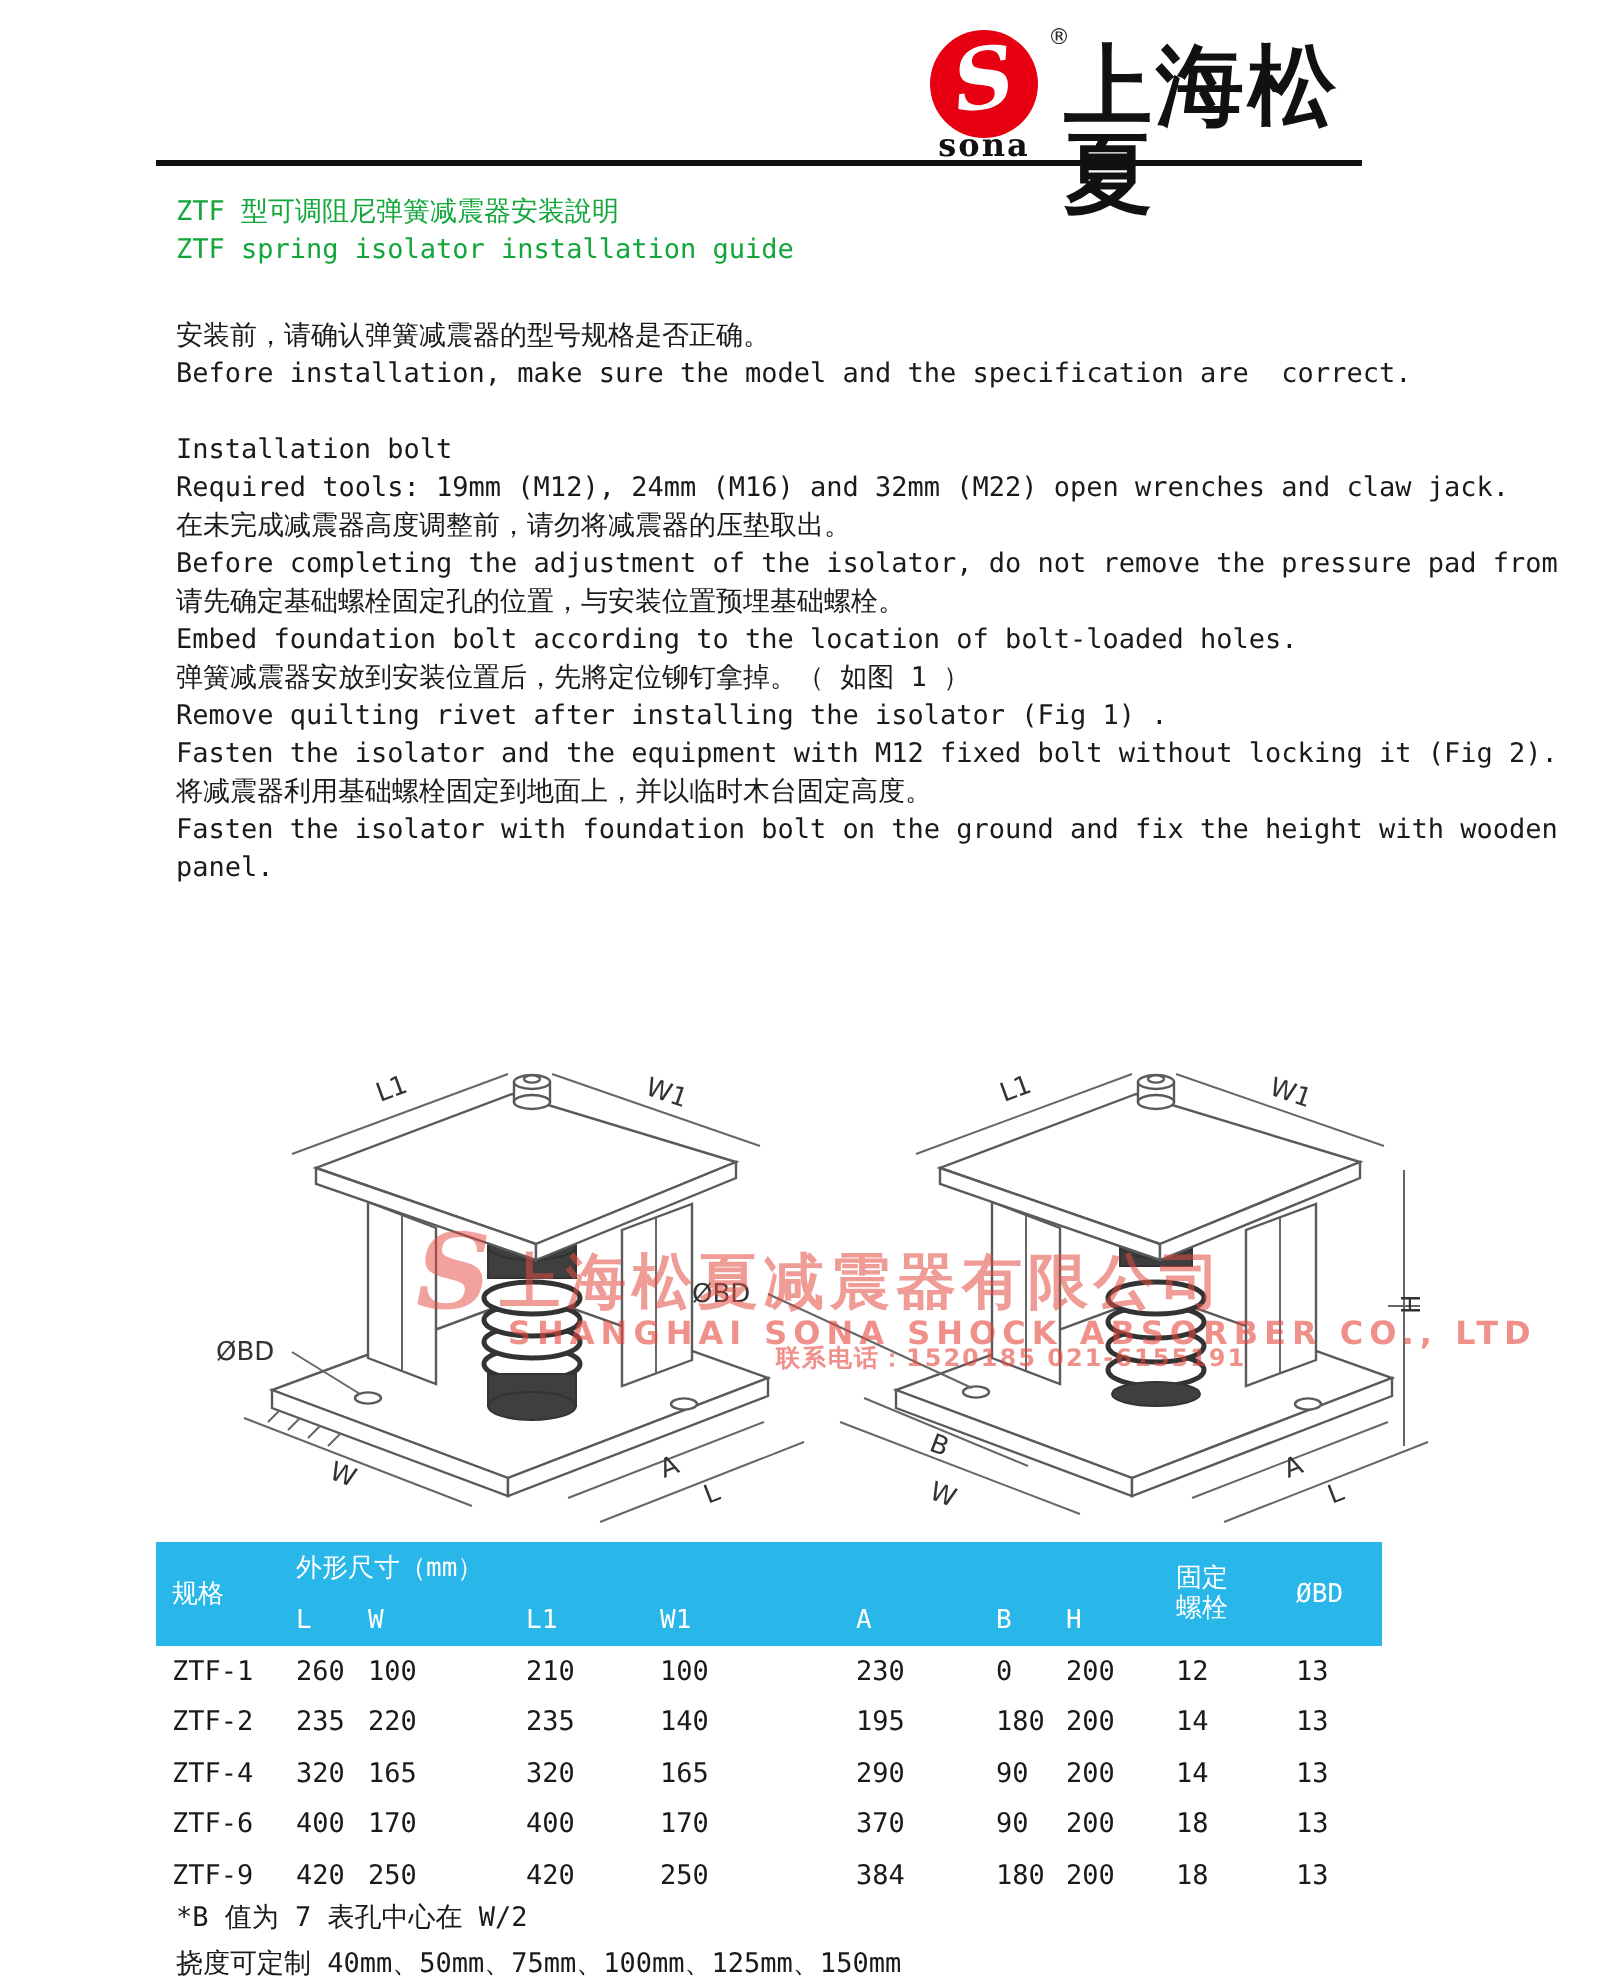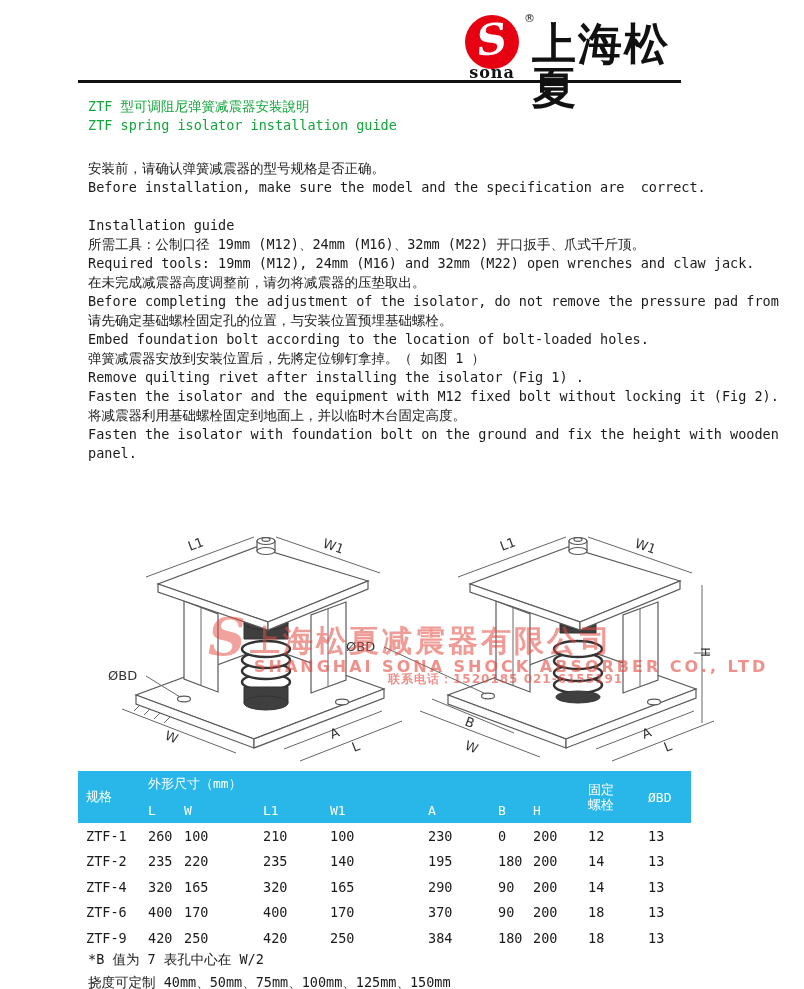--- a/index.html
+++ b/index.html
@@ -83,22 +83,21 @@
 <div class="abs" id="title-block">
   <div class="tline">ZTF 型可调阻尼弹簧减震器安装說明</div>
   <div class="tline">ZTF spring isolator installation guide</div>
 </div>
 
 <div class="abs" id="intro-block">
     <div class="tline">安装前，请确认弹簧减震器的型号规格是否正确。</div>
     <div class="tline">Before installation, make sure the model and the specification are  correct.</div>
   </div>
 <div class="abs" id="guide-block">
-    <div class="tline">Installation guide</div>
-    <div class="tline">所需工具：公制口径 19mm (M12)、24mm (M16)、32mm (M22) 开口扳手、爪式千斤顶。</div>
+    <div class="tline">Installation bolt</div>
     <div class="tline">Required tools: 19mm (M12), 24mm (M16) and 32mm (M22) open wrenches and claw jack.</div>
     <div class="tline">在未完成减震器高度调整前，请勿将减震器的压垫取出。</div>
     <div class="tline">Before completing the adjustment of the isolator, do not remove the pressure pad from</div>
     <div class="tline">请先确定基础螺栓固定孔的位置，与安装位置预埋基础螺栓。</div>
     <div class="tline">Embed foundation bolt according to the location of bolt-loaded holes.</div>
     <div class="tline">弹簧减震器安放到安装位置后，先將定位铆钉拿掉。（ 如图 1 ）</div>
     <div class="tline">Remove quilting rivet after installing the isolator (Fig 1) .</div>
     <div class="tline">Fasten the isolator and the equipment with M12 fixed bolt without locking it (Fig 2).</div>
     <div class="tline">将减震器利用基础螺栓固定到地面上，并以临时木台固定高度。</div>
     <div class="tline">Fasten the isolator with foundation bolt on the ground and fix the height with wooden</div>

